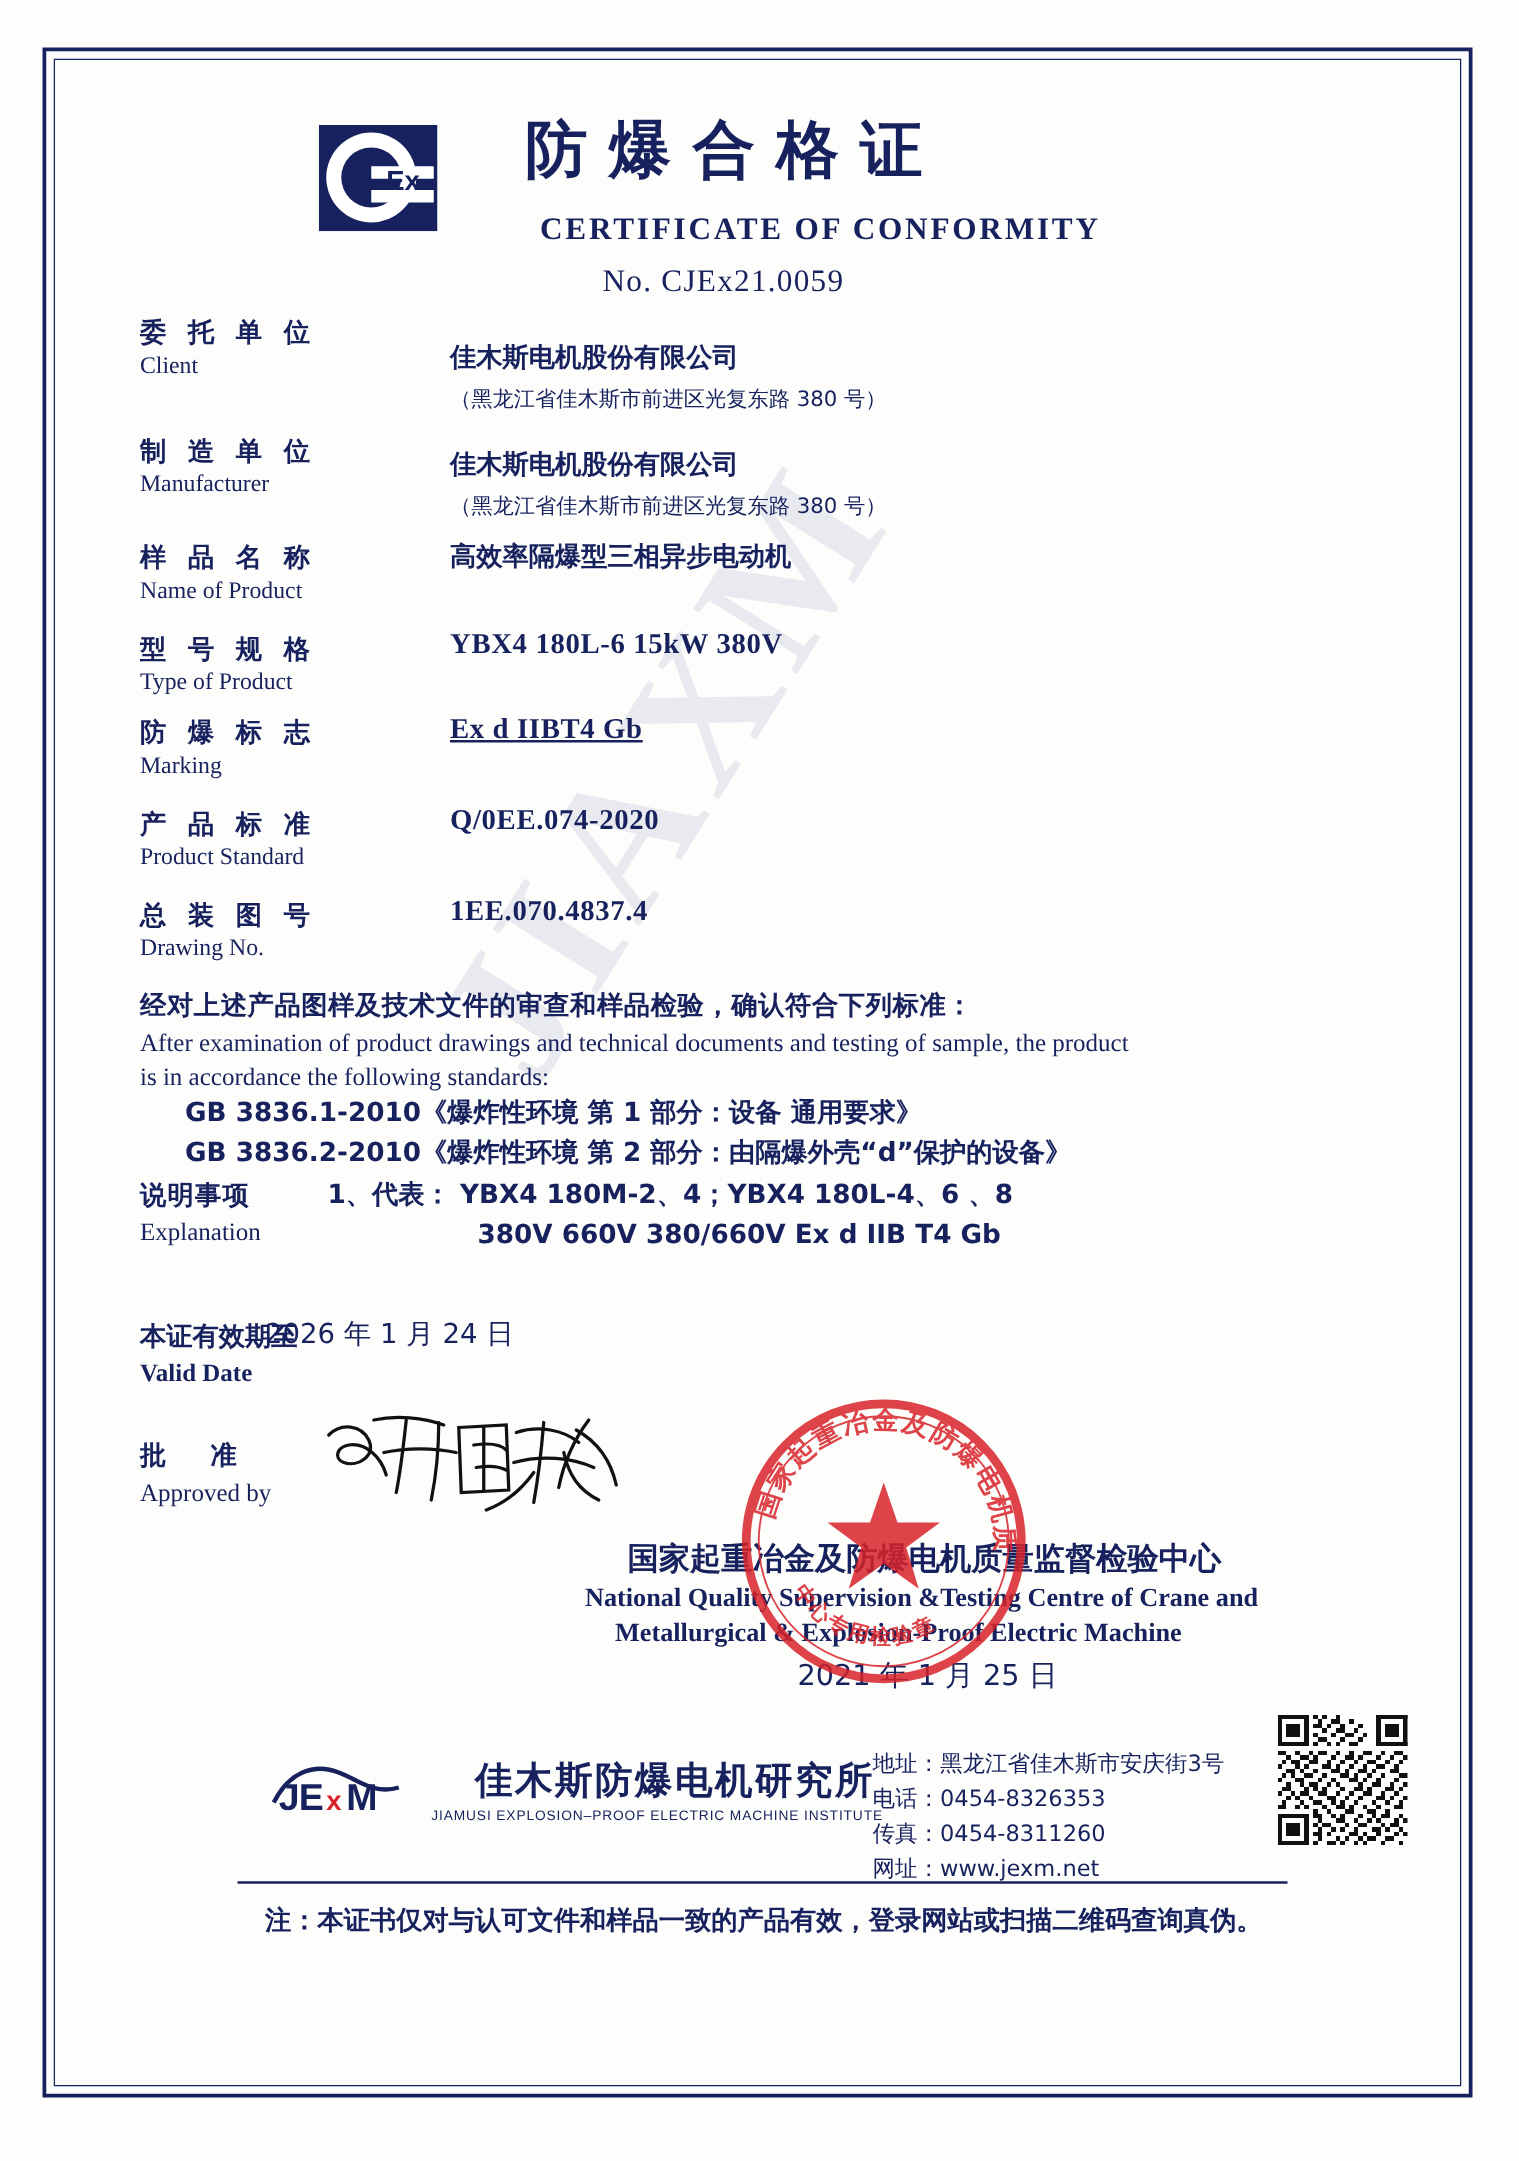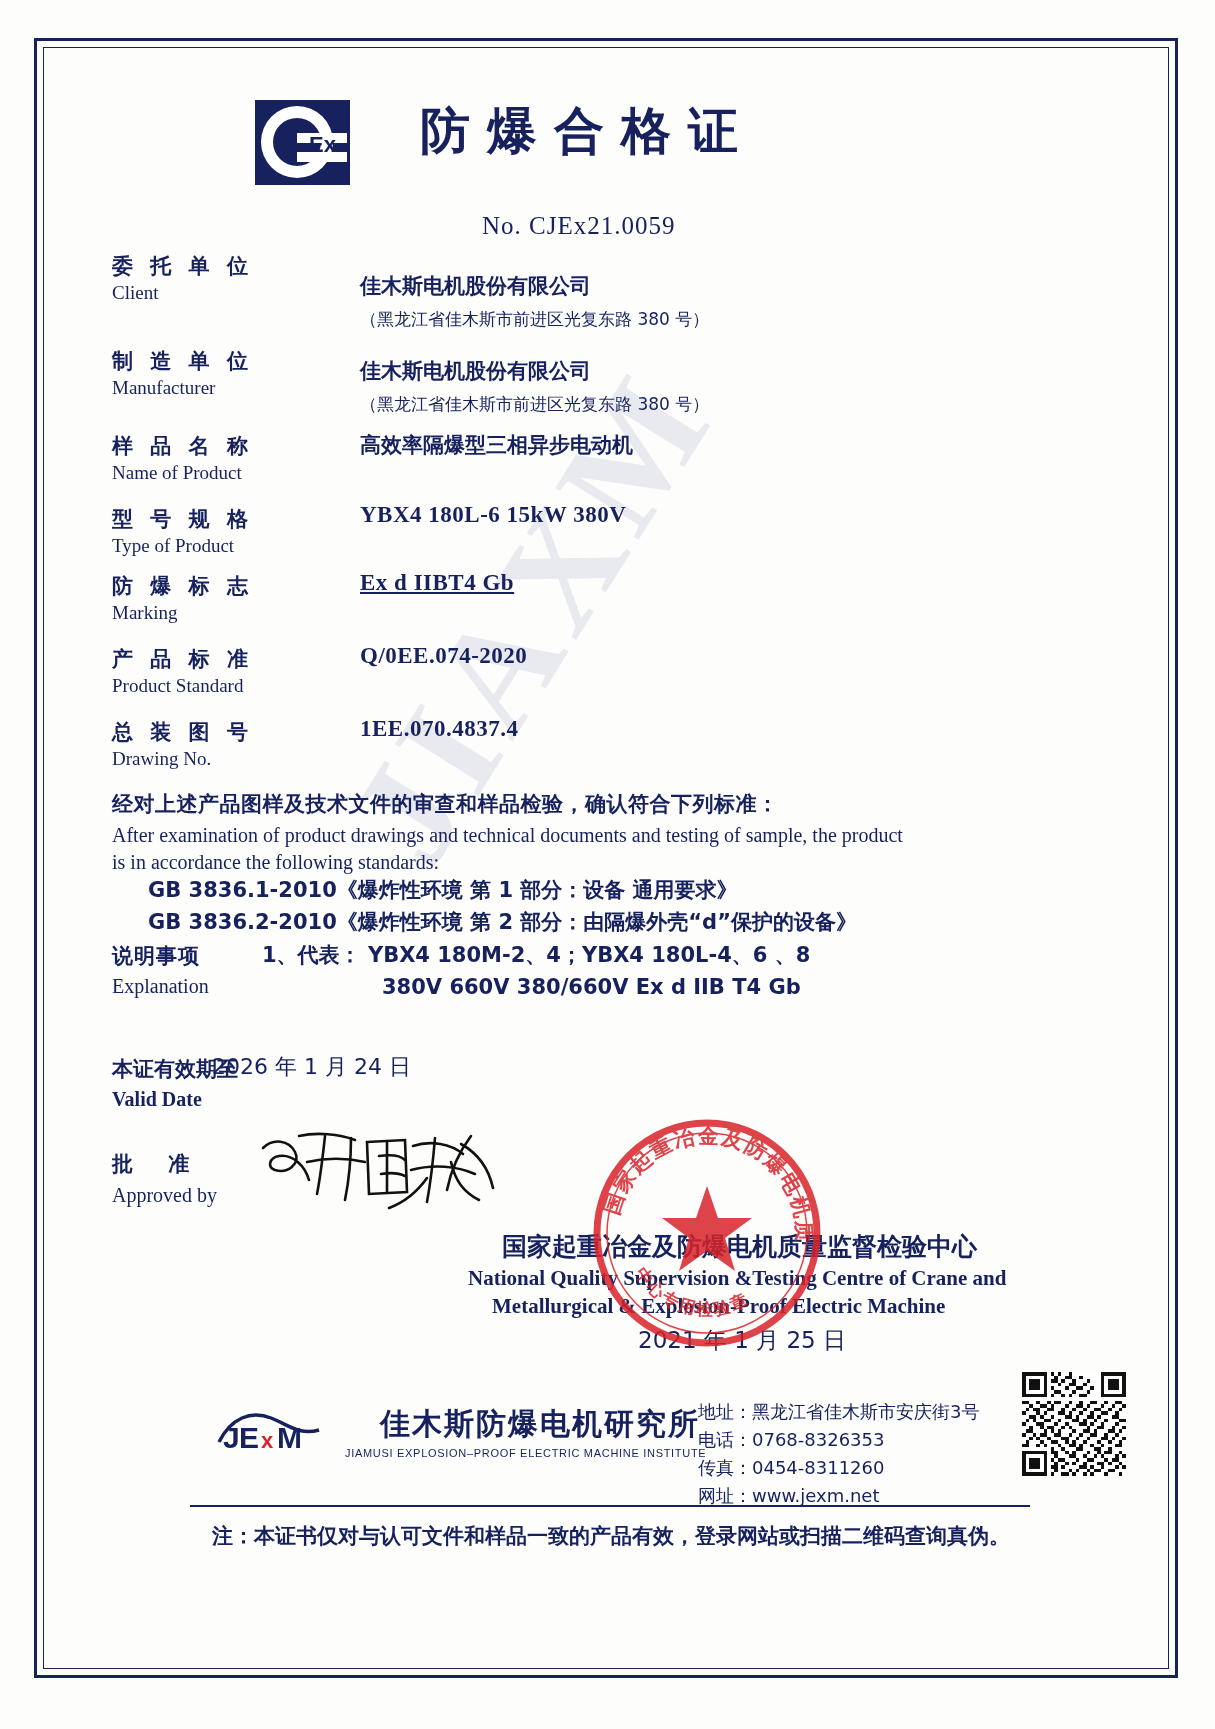--- a/index.html
+++ b/index.html
@@ -71,21 +71,21 @@
   }
 
   
   .logo {
     position: absolute;
     left: 255px; top: 100px;
     width: 95px; height: 85px;
   }
   .title-cn {
     position: absolute;
-    left: 420px; top: 98px;
+    left: 420px; top: 87px;
     font-size: 50px;
     font-weight: bold;
     letter-spacing: 17px;
     color: #16215e;
     font-family: "DejaVu Sans", sans-serif;
   }
   .title-en {
     position: absolute;
     left: 432px; top: 170px;
     font-size: 25px;
@@ -395,20 +395,21 @@
       <svg width="95" height="85" viewBox="0 0 95 85">
         <rect x="0" y="0" width="95" height="85" fill="#16215e"></rect>
         <path d="M6 42 A36 36 0 1 1 42 78 L42 66 A24 24 0 1 0 18 42 A24 24 0 0 0 42 66 L42 78 A36 36 0 0 1 6 42 Z" fill="#ffffff"></path>
         <rect x="42" y="33" width="50" height="10" fill="#ffffff"></rect>
         <rect x="42" y="52" width="50" height="10" fill="#ffffff"></rect>
         <text x="54" y="52" font-family="Liberation Sans, sans-serif" font-size="22" font-weight="bold" fill="#16215e">Ex</text>
       </svg>
     </div>
 
     <div class="title-cn">防爆合格证</div>
+    <div class="title-en">CERTIFICATE OF CONFORMITY</div>
     <div class="cert-no">No.  CJEx21.0059</div>
 
     <div class="field" style="top:252px;">
       <div class="f-cn">委 托 单 位</div>
       <div class="f-en">Client</div>
     </div>
     <div class="val" style="left:360px; top:272px;">佳木斯电机股份有限公司</div>
     <div class="val-sub" style="left:360px; top:308px;">（黑龙江省佳木斯市前进区光复东路 380 号）</div>
 
     <div class="field" style="top:347px;">
@@ -519,21 +520,21 @@
         <text x="24" y="48" font-family="Liberation Sans, sans-serif" font-size="30" font-weight="bold" fill="#16215e">E</text>
         <text x="46" y="48" font-family="Liberation Sans, sans-serif" font-size="22" font-weight="bold" fill="#d8232a">x</text>
         <text x="62" y="48" font-family="Liberation Sans, sans-serif" font-size="30" font-weight="bold" fill="#16215e">M</text>
       </svg>
     </div>
     <div class="inst-cn">佳木斯防爆电机研究所</div>
     <div class="inst-en">JIAMUSI EXPLOSION–PROOF ELECTRIC MACHINE INSTITUTE</div>
 
     <div class="contact">
       <div>地址：黑龙江省佳木斯市安庆街3号</div>
-      <div>电话：0768-8326353</div>
+      <div>电话：0454-8326353</div>
       <div>传真：0454-8311260</div>
       <div>网址：www.jexm.net</div>
     </div>
 
     <div class="qr">
       <svg width="104" height="104" viewBox="0 0 29 29" shape-rendering="crispEdges">
         <rect width="29" height="29" fill="#ffffff"></rect>
         <g fill="#111111">
           <rect x="0" y="0" width="7" height="1"></rect>
             <rect x="0" y="6" width="7" height="1"></rect>

